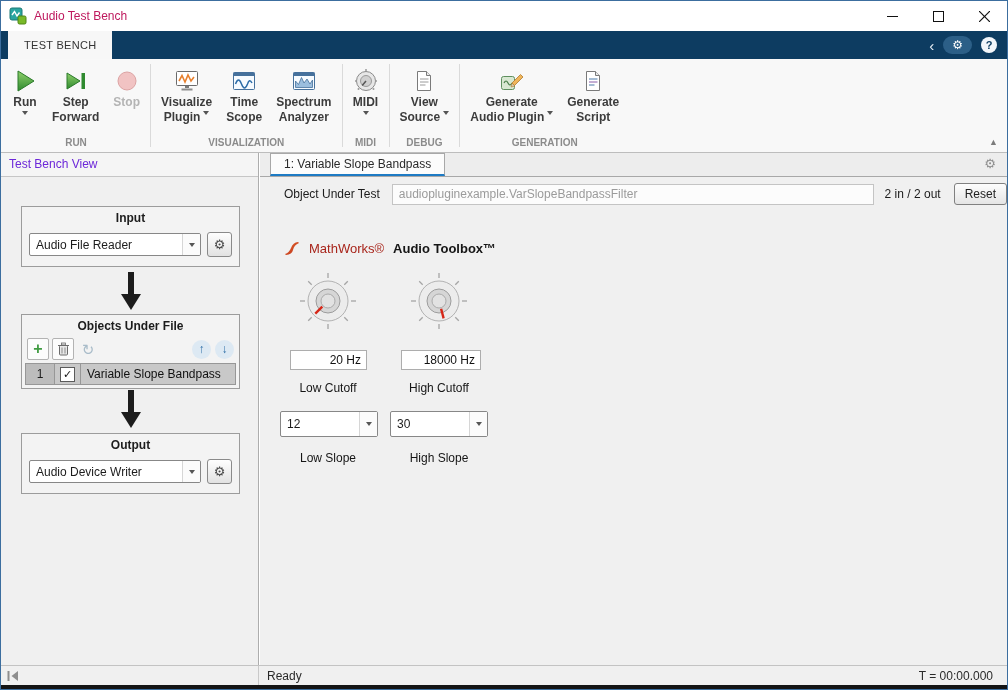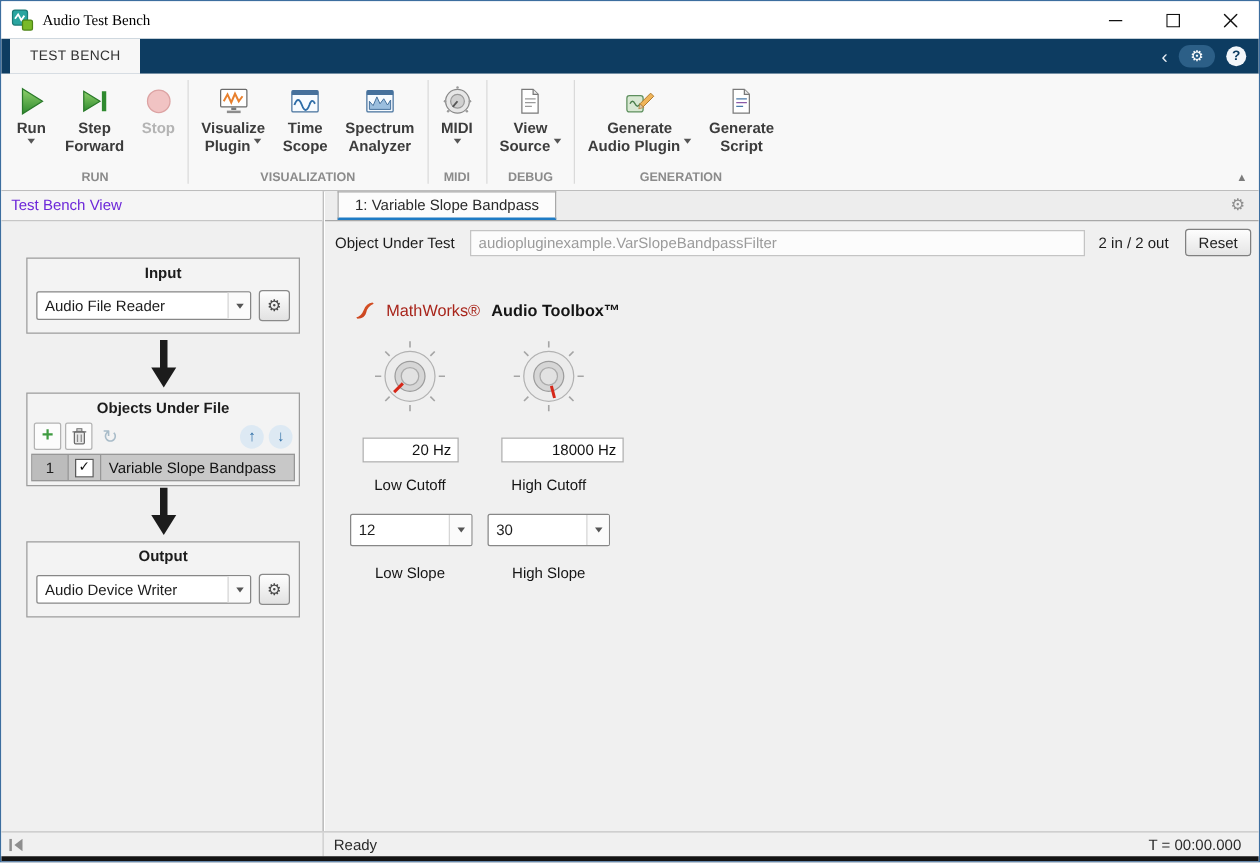--- a/index.html
+++ b/index.html
@@ -3,21 +3,21 @@
 <meta charset="utf-8">
 <style>
   html,body{margin:0;padding:0;background:#d8d8d8;}
   #window{position:relative;width:1008px;height:690px;background:#ffffff;
     font-family:"Liberation Sans","DejaVu Sans",sans-serif;font-size:12px;color:#222;
     border:1px solid #3c6e9f;box-sizing:border-box;overflow:hidden;}
 
   
   .titlebar{height:30px;display:flex;align-items:center;padding-left:8px;background:#fff;}
   .app-icon{width:18px;height:18px;margin-right:7px;display:flex;}
-  .title-text{color:#000000;font-family:Liberation Serif, serif;}
+  .title-text{color:#be185d;}
   .win-controls{margin-left:auto;display:flex;height:30px;}
   .win-btn{width:46px;height:30px;display:flex;align-items:center;justify-content:center;}
 
   
   .ribbon-tabs{height:28px;background:#0d3c61;display:flex;align-items:flex-end;gap:12px;}
   .ribbon-tab{height:28px;box-sizing:border-box;background:#f7f7f7;color:#333;
     padding:0 16px;margin-left:7px;font-size:11px;display:flex;align-items:center;letter-spacing:.3px;}
   .ribbon-right{margin-left:auto;display:flex;align-items:center;gap:9px;padding-right:10px;height:28px;}
   .chev-left{color:#e8eef4;font-size:15px;line-height:1;}
   .gear-pill{background:#2c5f87;border-radius:9px;height:18px;padding:0 9px;display:flex;
@@ -77,21 +77,21 @@
     align-items:center;justify-content:center;font-size:11px;line-height:1;color:#111;}
   .obj-cell-label{flex:1;display:flex;align-items:center;padding-left:6px;color:#111;white-space:nowrap;overflow:hidden;}
 
   
   .main-panel{position:absolute;top:152px;left:259px;right:0;bottom:24px;background:#f0f0f0;}
   .doc-tabs{height:24px;box-sizing:border-box;background:#ededed;border-bottom:1px solid #a8a8a8;
     display:flex;align-items:stretch;position:relative;}
   .doc-tab{margin-left:10px;background:#fcfcfc;border:1px solid #a8a8a8;border-bottom:2px solid #1e7bc4;
     box-sizing:border-box;display:flex;align-items:center;padding:0 13px;color:#2a2a2a;}
   .doc-gear{position:absolute;right:11px;top:4px;color:#8e8e8e;font-size:13px;line-height:1;}
-  .out-row{height:34px;display:flex;align-items:center;padding-left:8px;}
+  .out-row{height:34px;display:flex;align-items:center;padding-left:24px;}
   .out-label{margin-right:12px;color:#1c1c1c;white-space:nowrap;}
   .out-field{width:492px;height:21px;background:#fcfcfc;border:1px solid #c4c4c4;box-sizing:border-box;
     display:flex;align-items:center;padding-left:6px;color:#9b9b9b;margin-right:11px;overflow:hidden;white-space:nowrap;}
   .out-io{margin-right:13px;color:#1c1c1c;white-space:nowrap;}
   .reset-btn{height:22px;padding:0 10px;border:1px solid #808080;border-radius:3px;
     background:linear-gradient(#fdfdfd,#e5e5e5);font-size:12px;color:#222;
     font-family:"Liberation Sans","DejaVu Sans",sans-serif;}
   .plugin-area{position:absolute;top:58px;left:0;right:0;bottom:0;}
   .brand-row{position:absolute;left:24px;top:30px;display:flex;align-items:center;gap:9px;}
   .brand-name{color:#a8251b;font-size:13px;}
@@ -481,21 +481,21 @@
         </g>
         <circle cx="30" cy="30" r="20" fill="#ececec" stroke="#b2b2b2"></circle>
         <circle cx="30" cy="30" r="12" fill="#d6d6d6" stroke="#9c9c9c"></circle>
         <circle cx="30" cy="30" r="7" fill="#e2e2e2" stroke="#ababab"></circle>
         <line x1="32.1" y1="37.7" x2="34.6" y2="47.4" stroke="#d62718" stroke-width="2.4"></line>
       </svg>
 
       <div class="val-field" style="left:30px;top:139px;width:77px;">
         <span>20 Hz</span>
       </div>
-      <div class="val-field" style="left:141px;top:139px;width:98px;">
+      <div class="val-field" style="left:141px;top:139px;width:80px;">
         <span>18000 Hz</span>
       </div>
 
       <div class="ctrl-label" style="left:18px;top:170px;">Low Cutoff</div>
       <div class="ctrl-label" style="left:129px;top:170px;">High Cutoff</div>
 
       <div class="sdd" style="left:20px;top:200px;">
         <span class="dd-value">12</span>
         <span class="dd-arrow">
             <span class="caret"></span>

